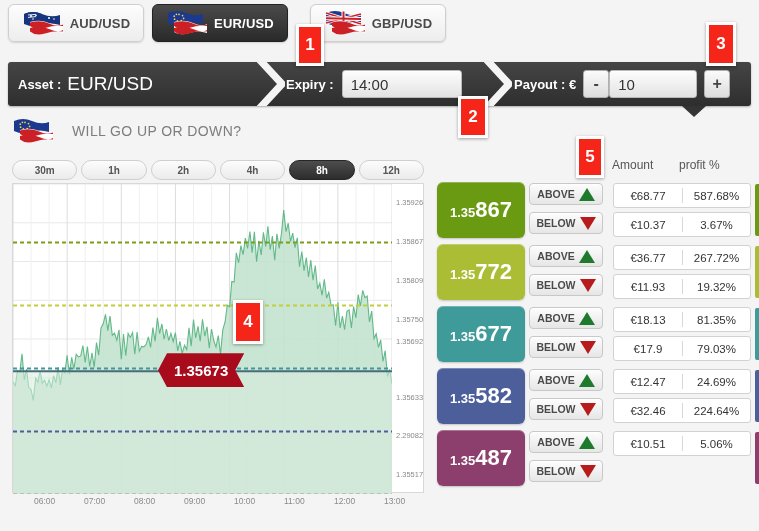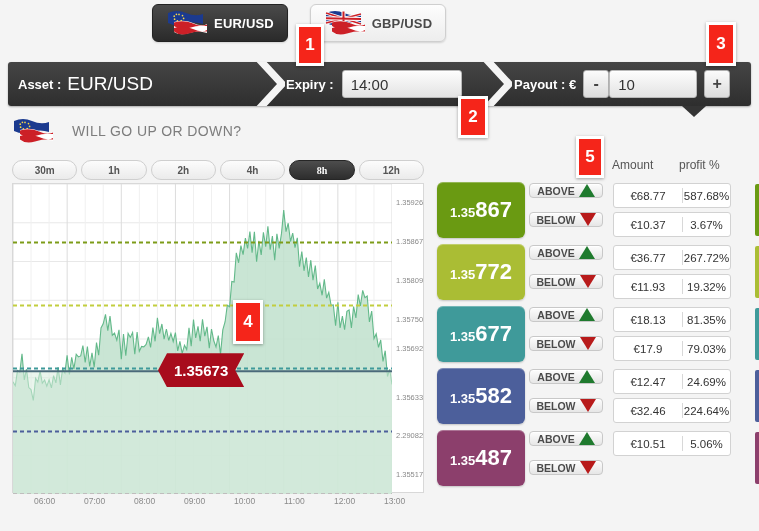--- a/index.html
+++ b/index.html
@@ -82,21 +82,21 @@
   .willgo-text { font-size: 14px; color: #7d7d7d; margin-left: 18px; letter-spacing: .4px; }
 
   .tfbar { position: absolute; left: 12px; top: 160px; width: 412px; height: 20px; display: flex; gap: 4px; }
   .tf {
     flex: 1; height: 20px; border-radius: 10px;
     border: 1px solid #cfcfcf;
     background: linear-gradient(#fcfcfc, #ebebeb);
     font-size: 10px; color: #555; font-weight: bold;
     display: flex; align-items: center; justify-content: center;
   }
-  .tf.active { background: linear-gradient(#4d4d4d, #2d2d2d); border-color: #262626; color: #fff; font-family: Liberation Serif, serif; }
+  .tf.active { background: linear-gradient(#4d4d4d, #2d2d2d); border-color: #262626; color: #fff; }
 
   
   .chartwrap {
     position: absolute; left: 12px; top: 183px;
     width: 412px; height: 310px;
     background: #fff; border: 1px solid #d8d8d8;
   }
   .plot { position: absolute; left: 0; top: 0; width: 379px; height: 310px; overflow: hidden; }
   .plot svg { display: block; }
   .yaxis { position: absolute; left: 379px; top: 0; width: 33px; height: 310px; }
@@ -124,32 +124,32 @@
   .row { position: absolute; left: 437px; width: 322px; height: 62px; }
   .strike {
     position: absolute; left: 0; top: 0; width: 88px; height: 56px;
     border-radius: 6px; color: #fff;
     display: flex; align-items: center; justify-content: center;
     box-shadow: inset 0 1px 0 rgba(255,255,255,.28), 0 1px 2px rgba(0,0,0,.2);
   }
   .strike-txt { font-size: 13px; font-weight: bold; }
   .strike-txt b { font-size: 22px; }
   .dirbtn {
-    position: absolute; left: 92px; width: 74px; height: 15px;
+    position: absolute; left: 92px; width: 74px; height: 22px;
     border: 1px solid #c8c8c8; border-radius: 4px;
     background: linear-gradient(#fdfdfd, #e6e6e6);
     display: flex; align-items: center; justify-content: center; gap: 4px;
     box-shadow: inset 0 1px 0 #fff;
   }
   .dirbtn span { font-size: 10.5px; font-weight: bold; color: #4a4a4a; }
   .tri { width: 0; height: 0; }
   .tri.up { border-left: 8px solid transparent; border-right: 8px solid transparent; border-bottom: 13px solid #1f7a2e; }
   .tri.down { border-left: 8px solid transparent; border-right: 8px solid transparent; border-top: 13px solid #b81b1b; }
   .valbox {
-    position: absolute; left: 176px; width: 118px; height: 25px;
+    position: absolute; left: 176px; width: 138px; height: 25px;
     border: 1px solid #d2d2d2; border-radius: 3px; background: #fff;
     display: flex; align-items: center;
   }
   .payout { width: 68px; text-align: center; font-size: 11.5px; color: #333; }
   .sep { width: 1px; height: 15px; background: #d8d8d8; }
   .profit { flex: 1; text-align: center; font-size: 11.5px; color: #333; }
   .stripe { position: absolute; left: 318px; top: 2px; width: 11px; height: 52px; border-radius: 2px; }
 
   
   .callout {
@@ -161,20 +161,42 @@
     box-shadow: 0 1px 3px rgba(0,0,0,.35);
   }
 </style>
 </head>
 <body>
 
 <div class="app">
 
   <div class="tabbar">
 
+    <div class="tab tab1">
+      <span class="flag">
+        <svg width="42" height="26" viewBox="0 0 42 26">
+          <path d="M2 4 Q11 0 20 4 T38 5 L38 15 Q29 12 20 15 T2 14 Z" fill="#17357e"></path>
+          <path d="M2 4 Q11 0 20 4 L20 9 Q11 5 2 9 Z" fill="#17357e"></path>
+          <g fill="#fff">
+            <circle cx="9" cy="6" r="1"></circle>
+              <circle cx="14" cy="5.4" r="0.8"></circle>
+            <circle cx="11" cy="9" r="0.8"></circle>
+              <circle cx="27" cy="8" r="1"></circle>
+            <circle cx="32" cy="9" r="0.8"></circle>
+          </g>
+          <path d="M6 5 L14 4.4 M6 7.4 L14 6.6" stroke="#fff" stroke-width="0.9" fill="none"></path>
+          <path d="M8 12 Q18 9 27 13 T41 14 L41 23 Q32 20 23 23 T8 22 Z" fill="#fff"></path>
+          <g fill="#cc2027">
+            <path d="M8 12.6 Q18 9.6 27 13.6 T41 14.6 L41 16 Q32 15 23 18 T8 16 Z"></path>
+            <path d="M8 18 Q18 15 27 19 T41 20 L41 21.4 Q32 20.4 23 23.4 T8 21.4 Z"></path>
+          </g>
+        </svg>
+      </span>
+      <span class="tab-label">AUD/USD</span>
+    </div>
 
     <div class="tab tab2 active">
       <span class="flag">
         <svg width="42" height="26" viewBox="0 0 42 26">
           <path d="M2 3 Q11 -1 20 3 T37 4 L37 14 Q28 11 19 14 T2 13 Z" fill="#1b3a8f"></path>
           <g fill="#f5d547">
             <circle cx="13" cy="4.4" r="0.85"></circle>
               <circle cx="16.5" cy="5.6" r="0.85"></circle>
             <circle cx="17.6" cy="8.4" r="0.85"></circle>
               <circle cx="15.2" cy="10.6" r="0.85"></circle>
@@ -322,21 +344,21 @@
           <line x1="0" y1="247.6" x2="379" y2="247.6" stroke="#4c5f9b" stroke-width="2" stroke-dasharray="4 3"></line>
           <line x1="0" y1="310.7" x2="379" y2="310.7" stroke="#8c3f6c" stroke-width="2" stroke-dasharray="4 3"></line>
           <line x1="0" y1="187.2" x2="379" y2="187.2" stroke="#4a6a7a" stroke-width="2"></line>
         </svg>
     </div>
     <div class="yaxis" id="yaxis">
         <div class="ylabel" style="top: 14.2505px;">1.35926</div>
         <div class="ylabel" style="top: 53.4154px;">1.35867</div>
         <div class="ylabel" style="top: 91.9165px;">1.35809</div>
         <div class="ylabel" style="top: 131.081px;">1.35750</div>
-        <div class="ylabel" style="top: 160px;">1.35692</div>
+        <div class="ylabel" style="top: 153px;">1.35692</div>
         <div class="ylabel" style="top: 208.747px;">1.35633</div>
         <div class="ylabel" style="top: 247.248px;">2.29082</div>
         <div class="ylabel" style="top: 285.749px;">1.35517</div>
       </div>
   </div>
   <div class="xaxis" id="xaxis">
       <div class="xlabel" style="left: 22px;">06:00</div>
       <div class="xlabel" style="left: 72px;">07:00</div>
       <div class="xlabel" style="left: 122px;">08:00</div>
       <div class="xlabel" style="left: 172px;">09:00</div>

